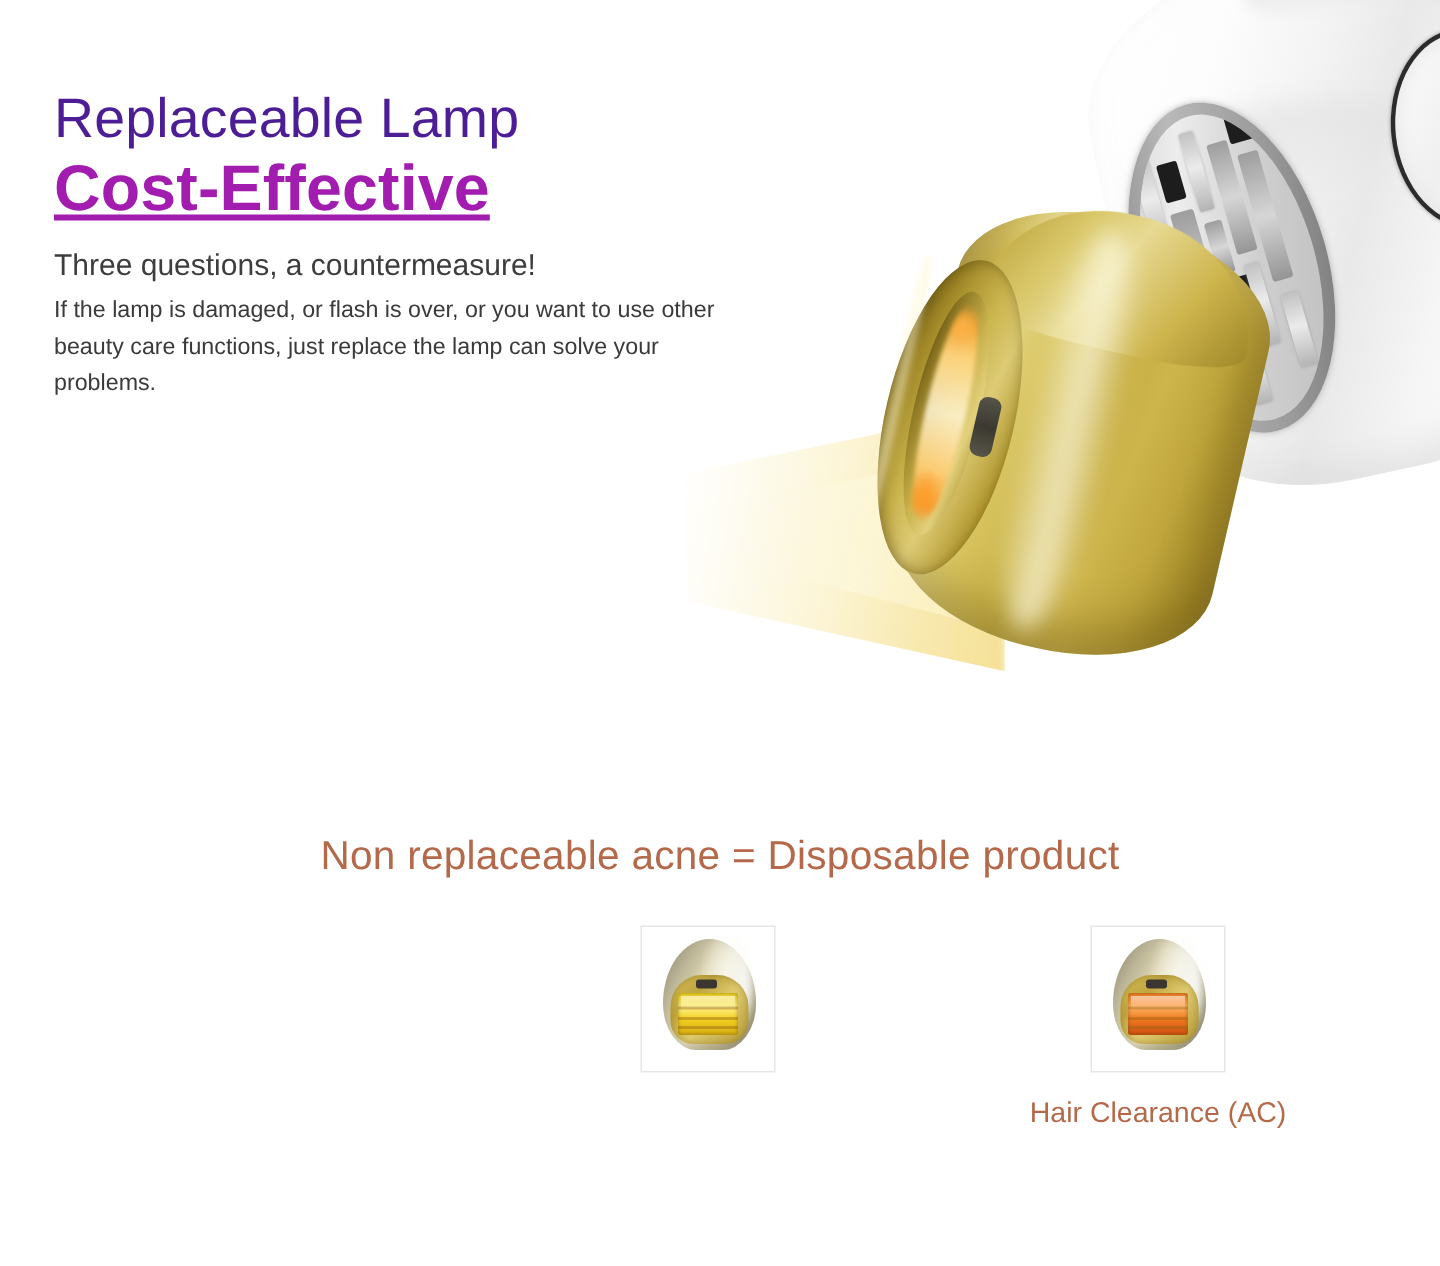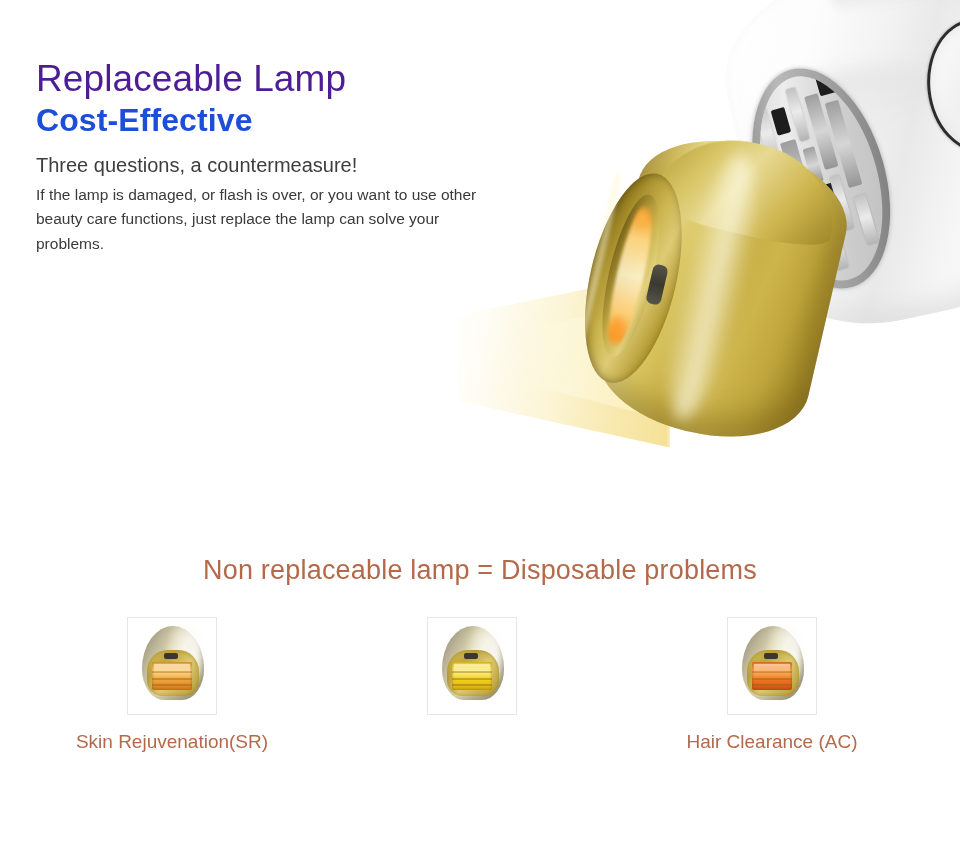--- a/index.html
+++ b/index.html
@@ -28,27 +28,28 @@
   }
   .title-main {
     font-size: 37px;
     font-weight: 400;
     color: #4c1d95;
     line-height: 1.12;
     letter-spacing: 0.1px;
     white-space: nowrap;
   }
   .title-sub {
-    font-size: 32px;
+    font-size: 43px;
     font-weight: bold;
-    color: #1d4ed8;
+    color: #a21caf;
     line-height: 1.16;
     margin-top: 3px;
     letter-spacing: 0.1px;
     white-space: nowrap;
+    text-decoration: underline;
   }
   .lead {
     font-size: 20px;
     color: #3d3d3d;
     margin-top: 13px;
     line-height: 1.2;
     white-space: nowrap;
   }
   .para {
     font-size: 15.5px;
@@ -516,39 +517,24 @@
     </div>
   </div>
 
   <div class="text-block">
     <div class="title-main">Replaceable Lamp</div>
     <div class="title-sub">Cost-Effective</div>
     <div class="lead">Three questions, a countermeasure!</div>
     <div class="para">If the lamp is damaged, or flash is over, or you want to use other beauty care functions, just replace the lamp can solve your problems.</div>
   </div>
 
-  <div class="section-heading">Non replaceable lamp = Disposable problems</div>
+  <div class="section-heading">Non replaceable acne = Disposable product</div>
 
   <div class="thumb-row">
 
-    <div class="thumb-cell c0">
-      <div class="thumb-box">
-        <div class="mini-head"></div>
-        <div class="mini-shade"></div>
-        <div class="mini-bezel"></div>
-        <div class="mini-notch"></div>
-        <div class="mini-window" style="background:linear-gradient(180deg,#f0a53c 0%,#ffd98a 34%,#f0a53c 62%,#d8781c 100%);">
-          <div class="mini-bar" style="top:9px;"></div>
-          <div class="mini-bar" style="top:16px;"></div>
-          <div class="mini-bar" style="top:22px;"></div>
-          <div class="mini-gloss"></div>
-        </div>
-      </div>
-      <div class="thumb-caption">Skin Rejuvenation(SR)</div>
-    </div>
 
     <div class="thumb-cell c1">
       <div class="thumb-box">
         <div class="mini-head"></div>
         <div class="mini-shade"></div>
         <div class="mini-bezel"></div>
         <div class="mini-notch"></div>
         <div class="mini-window" style="background:linear-gradient(180deg,#f2d11f 0%,#fdf08a 34%,#f2d11f 62%,#d6ad10 100%);">
           <div class="mini-bar" style="top:9px;"></div>
           <div class="mini-bar" style="top:16px;"></div>

